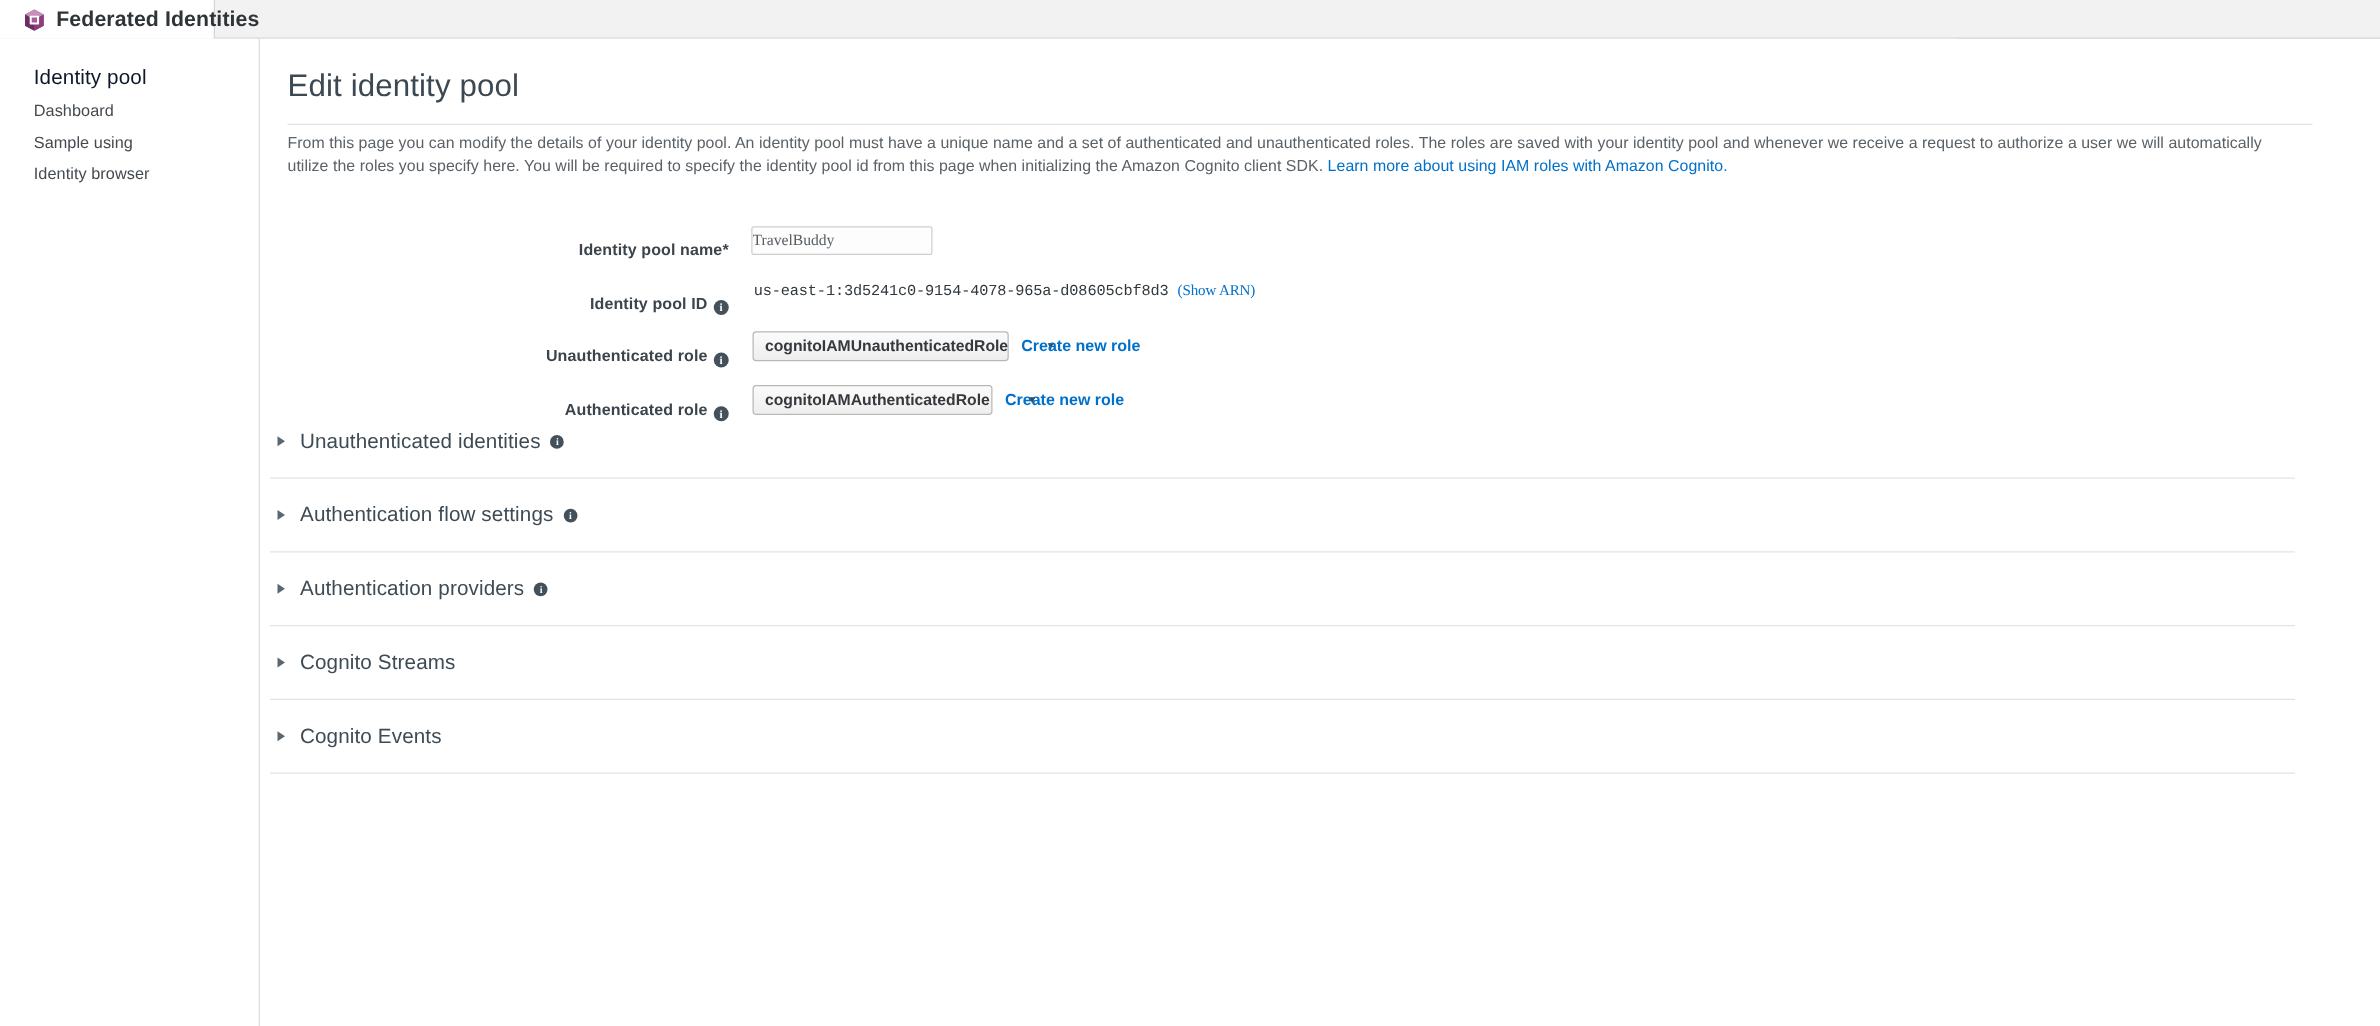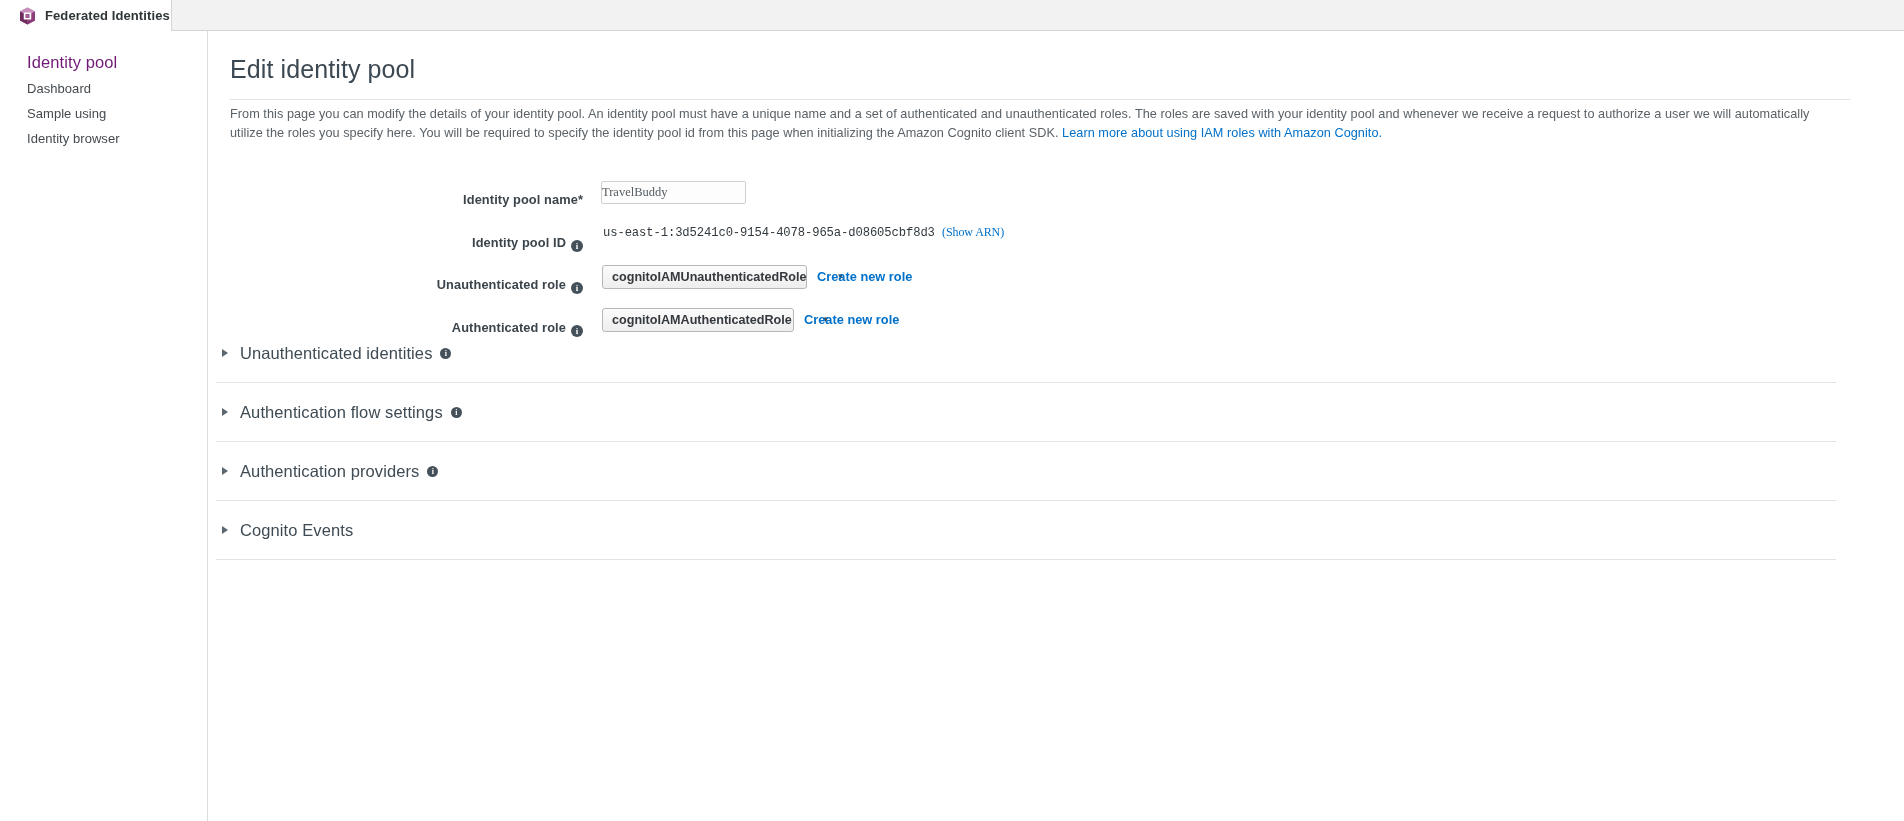--- a/index.html
+++ b/index.html
@@ -21,33 +21,33 @@
     display:flex; align-items:stretch;
   }
   .app-tab{
     width:172px; height:31px;
     background:#ffffff;
     border-right:1px solid #d5d5d5;
     display:flex; align-items:center; gap:9px;
     padding-left:19px;
   }
   .app-title{
-    font-size:13px; font-weight:bold; color:#2f3437; letter-spacing:.1px;
+    font-size:17px; font-weight:bold; color:#2f3437; letter-spacing:.1px;
     white-space:nowrap;
   }
   .logo-icon{ width:17px; height:18px; flex:none; display:block; }
 
   
   .sidebar{
     position:absolute; top:31px; left:0; width:207px; height:790px;
     background:#ffffff;
   }
   .side-head{
     position:absolute; left:27px; top:22px;
-    font-size:16.5px; color:#701a75; font-weight:400; letter-spacing:.1px;
+    font-size:16.5px; color:#0f172a; font-weight:400; letter-spacing:.1px;
     white-space:nowrap;
   }
   .side-item{
     position:absolute; left:27px;
     font-size:13px; color:#444a4f; letter-spacing:.05px;
     white-space:nowrap; cursor:pointer;
   }
   .si0{ top:50px; }
   .si1{ top:75px; }
   .si2{ top:100px; }
@@ -237,20 +237,24 @@
       <i class="acc-info">i</i>
     </div>
 
     <div class="acc-row">
       <span class="tri"></span>
       <span class="acc-label">Authentication providers</span>
       <i class="acc-info">i</i>
     </div>
 
 
+    <div class="acc-row">
+      <span class="tri"></span>
+      <span class="acc-label">Cognito Streams</span>
+    </div>
 
     <div class="acc-row">
       <span class="tri"></span>
       <span class="acc-label">Cognito Events</span>
     </div>
 
   </div>
 
 </div>
 

